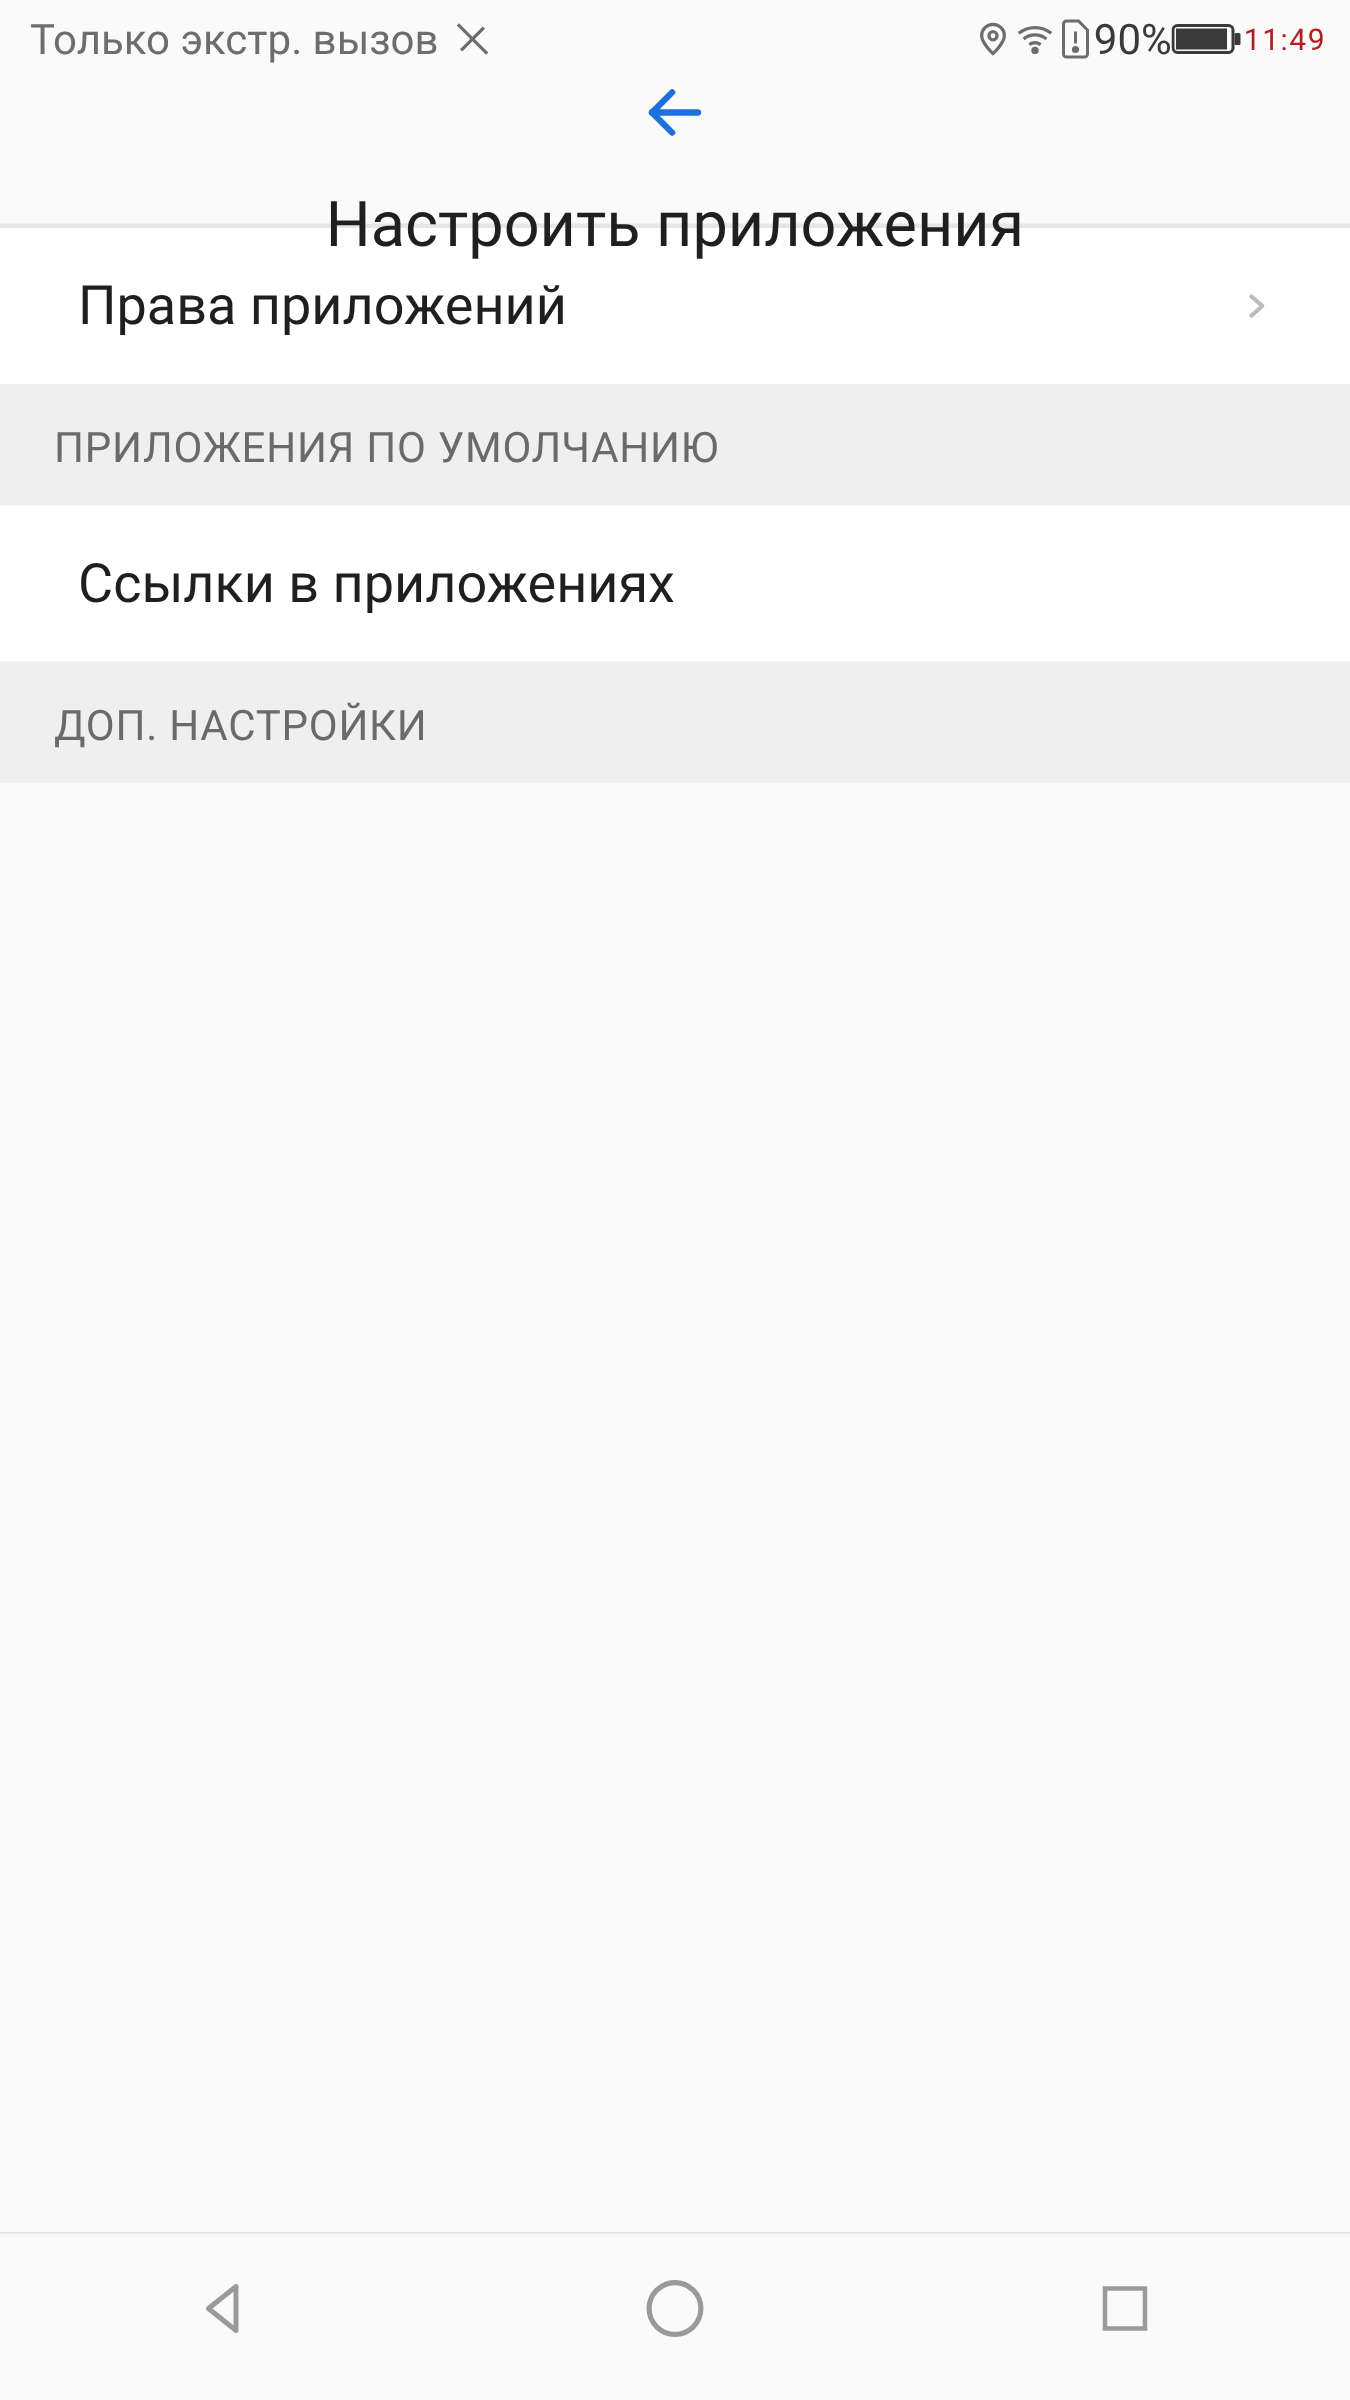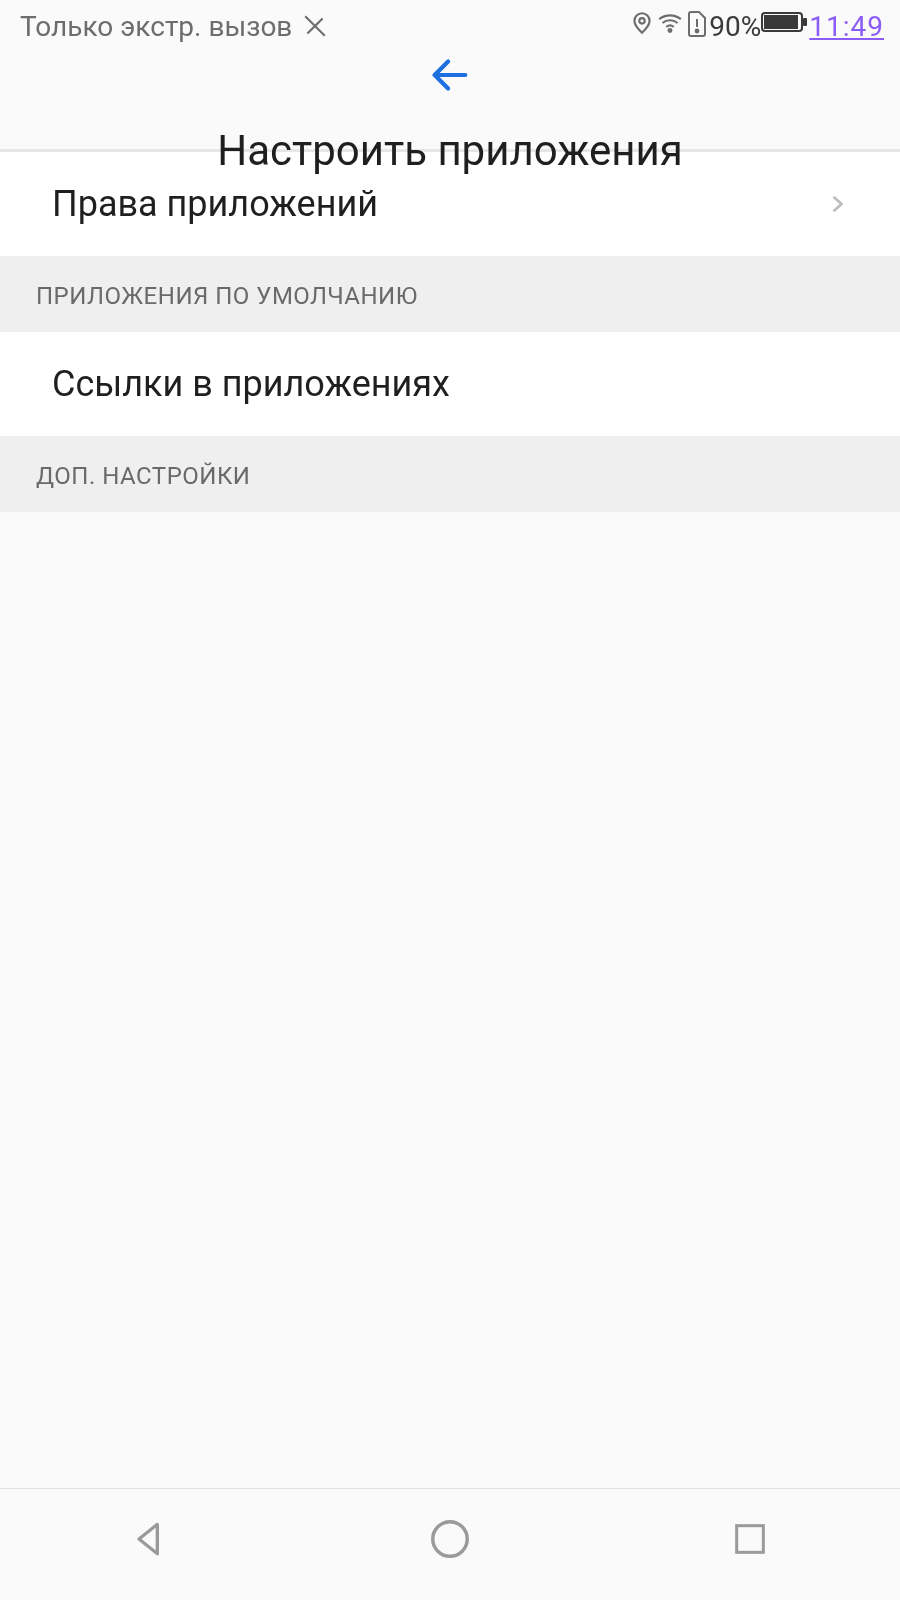--- a/index.html
+++ b/index.html
@@ -2,34 +2,34 @@
 <html><head>
 <meta charset="utf-8">
 <style>
   * { box-sizing: border-box; margin: 0; padding: 0; }
   html, body { width: 900px; height: 1600px; font-family: -apple-system, Roboto, "Helvetica Neue", Arial, sans-serif; background: #fafafa; color: #222; }
   .screen { width: 900px; height: 1588px; background: #fafafa; position: relative; overflow: hidden; }
 
   
   .status-bar { height: 52px; display: flex; align-items: center; justify-content: space-between; padding: 0 16px 0 20px; font-size: 28px; color:#6d6d6d; background:#fafafa; }
   .status-left { display:flex; align-items:center; gap:10px; }
-  .status-right { display:flex; align-items:flex-start; }
+  .status-right { display:flex; align-items:center; }
   .status-right .ico { display:inline-flex; }
-  .clock { color:#8b5cf6; font-size:28px; letter-spacing:1px;text-decoration:underline; }
+  .clock { color:#b91c1c; font-size:20px; letter-spacing:1px; }
 
   
   .header { height: 100px; display:flex; align-items:center; gap: 28px; padding: 0 30px; background:#fafafa; border-bottom: 3px solid #e6e6e6; flex-direction: column; }
   .header-title { font-size: 42px; color:#1f1f1f; }
 
   
   .row { background:#fff; display:flex; align-items:center; justify-content:space-between; padding: 0 52px; height: 104px; font-size: 36px; color:#1f1f1f; }
   .row .chev { color:#bdbdbd; }
 
   
-  .section-header { background:#efefef; color:#6a6a6a; font-size: 24px; letter-spacing: 0.5px; padding: 26px 36px 22px 36px; }
+  .section-header { background:#efefef; color:#6a6a6a; font-size: 28px; letter-spacing: 0.5px; padding: 26px 36px 22px 36px; }
 
   
   .highlight-frame { border: 8px solid #e21a1a; }
 
   
   .navbar { position:absolute; left:0; right:0; bottom:0; height:100px; background:#fafafa; border-top:1px solid #e2e2e2; display:flex; align-items:center; justify-content:space-around; }
   .nav-btn { width:60px; height:60px; display:flex; align-items:center; justify-content:center; }
 
   svg { display:block; }
 </style>

